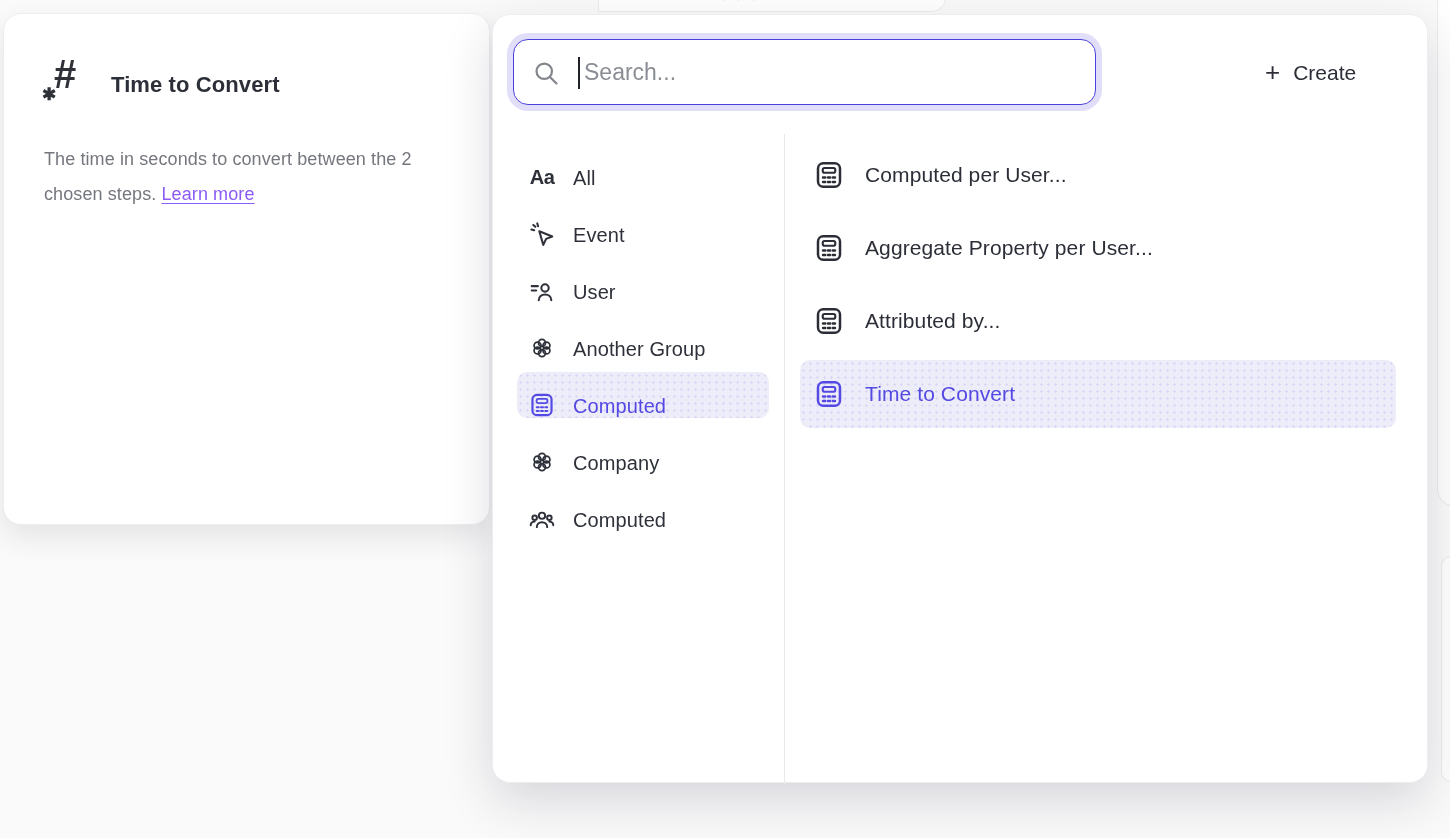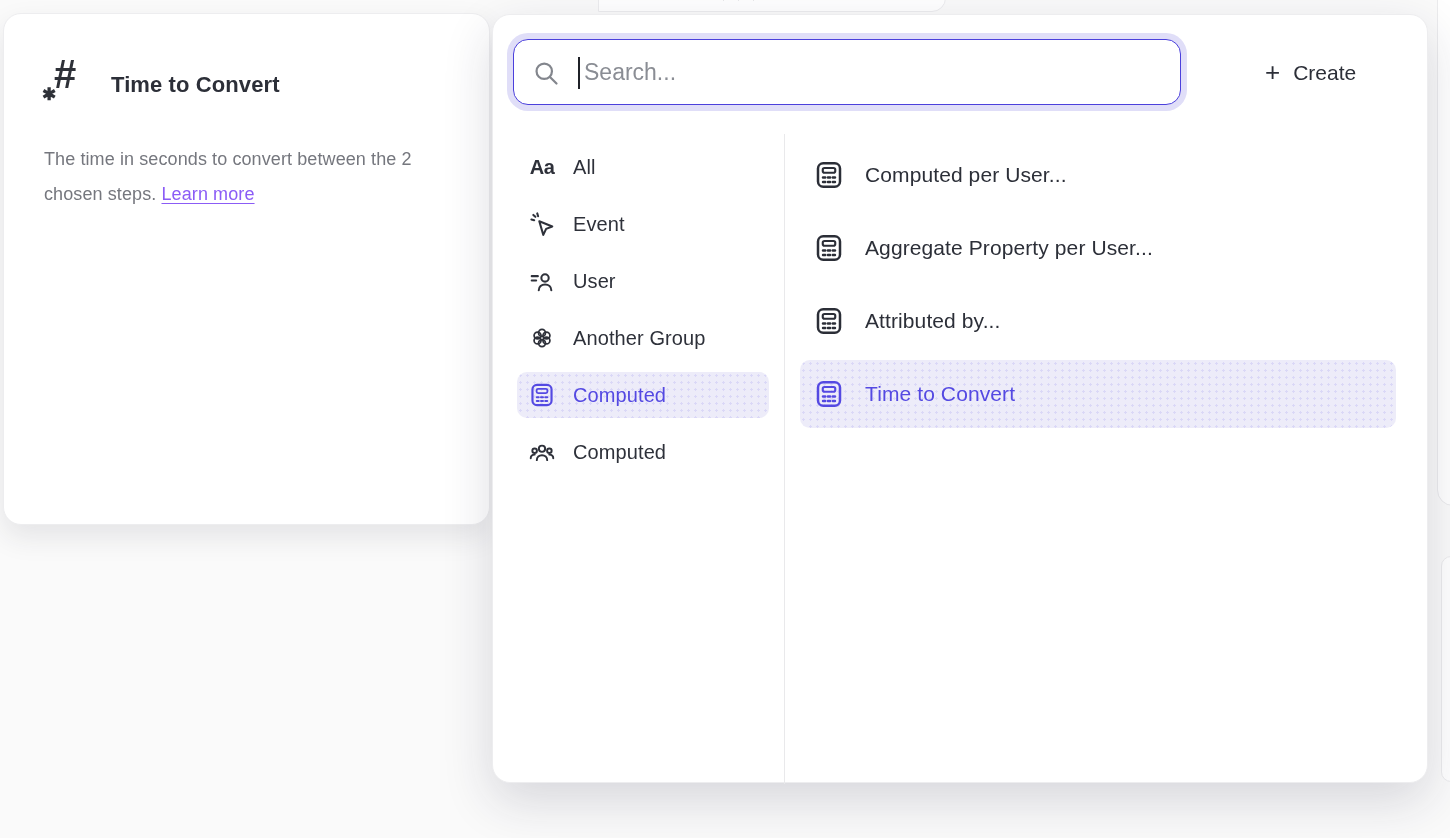--- a/index.html
+++ b/index.html
@@ -76,21 +76,21 @@
   }
   .learn-more { color:#8b5cf6; text-decoration:underline; text-underline-offset:3px; cursor:pointer; }
 
   
   .popover {
     position:absolute; left:492px; top:14px; width:936px; height:769px;
     background:#fff; border:1px solid #ededef; border-radius:18px;
     box-shadow:0 18px 50px rgba(30,30,60,.16); z-index:3;
   }
   .search-wrap {
-    position:absolute; left:20px; top:24px; width:668px; height:66px;
+    position:absolute; left:20px; top:24px; width:583px; height:66px;
     border:1.5px solid #4b40dc; border-radius:15px; background:#fff;
     box-shadow:0 0 0 6px #e0def8;
   }
   .search-wrap .mag { position:absolute; left:18px; top:19px; width:28px; height:28px; color:#83868d; }
   .search-caret { position:absolute; left:64px; top:17px; width:2px; height:32px; background:#1f2128; }
   .search-input {
     position:absolute; inset:0; width:100%; height:100%; border:none; outline:none;
     background:transparent; padding-left:70px; font-size:23px;
     font-family:"Liberation Sans", sans-serif; color:#2c2f38;
   }
@@ -98,21 +98,21 @@
   .create-btn {
     position:absolute; left:772px; top:40px; height:36px;
     display:flex; align-items:center; gap:13px; cursor:pointer;
     font-size:21px; font-weight:500; color:#2c2f38;
   }
   .create-btn .plus { font-size:26px; font-weight:400; line-height:1; margin-top:-2px; }
 
   
   .cat-list { position:absolute; left:24px; top:129px; width:252px; }
   .cat-row {
-    height:46px; margin-bottom:11px; display:flex; align-items:center;
+    height:46px; margin-bottom:11px; display:flex; align-items:flex-end;
     padding:0 12px; gap:18px; border-radius:10px; cursor:pointer;
   }
   .cat-row .icn { width:26px; height:26px; flex:none; color:#2e313a; display:flex; align-items:center; justify-content:center; }
   .cat-label { font-size:20px; font-weight:500; color:#2e313a; letter-spacing:.1px; }
   .cat-row.selected {
     background:#edecf9;
     background-image:radial-gradient(rgba(84,73,226,0.12) 1px, transparent 1.3px);
     background-size:7px 7px;
   }
   .cat-row.selected .cat-label { color:#5449e2; }
@@ -240,20 +240,33 @@
               <line x1="11.1" y1="14" x2="12.9" y2="14" stroke-width="1.9"></line>
               <line x1="15" y1="14" x2="16.8" y2="14" stroke-width="1.9"></line>
             <line x1="7.2" y1="17.6" x2="9" y2="17.6" stroke-width="1.9"></line>
               <line x1="11.1" y1="17.6" x2="12.9" y2="17.6" stroke-width="1.9"></line>
               <line x1="15" y1="17.6" x2="16.8" y2="17.6" stroke-width="1.9"></line>
           </svg>
         </span>
         <span class="cat-label">Computed</span>
       </div>
 
+      <div class="cat-row">
+        <span class="icn">
+          <svg viewBox="0 0 24 24" fill="none" stroke="currentColor" stroke-width="1.6">
+            <circle cx="12" cy="7.3" r="3.2"></circle>
+              <circle cx="7.9" cy="9.7" r="3.2"></circle>
+              <circle cx="7.9" cy="14.3" r="3.2"></circle>
+            <circle cx="12" cy="16.7" r="3.2"></circle>
+              <circle cx="16.1" cy="14.3" r="3.2"></circle>
+              <circle cx="16.1" cy="9.7" r="3.2"></circle>
+          </svg>
+        </span>
+        <span class="cat-label">Company</span>
+      </div>
 
 
       <div class="cat-row">
         <span class="icn">
           <svg viewBox="0 0 24 24" fill="none" stroke="currentColor" stroke-width="1.8" stroke-linecap="round">
             <circle cx="12" cy="9" r="2.9"></circle>
             <path d="M7.2 19.5 c0-2.8 2.1-4.5 4.8-4.5 s4.8 1.7 4.8 4.5"></path>
             <circle cx="5.2" cy="10.8" r="2.1"></circle>
               <path d="M1.6 17.8 c0-2.1 1.5-3.4 3.7-3.4"></path>
             <circle cx="18.8" cy="10.8" r="2.1"></circle>

